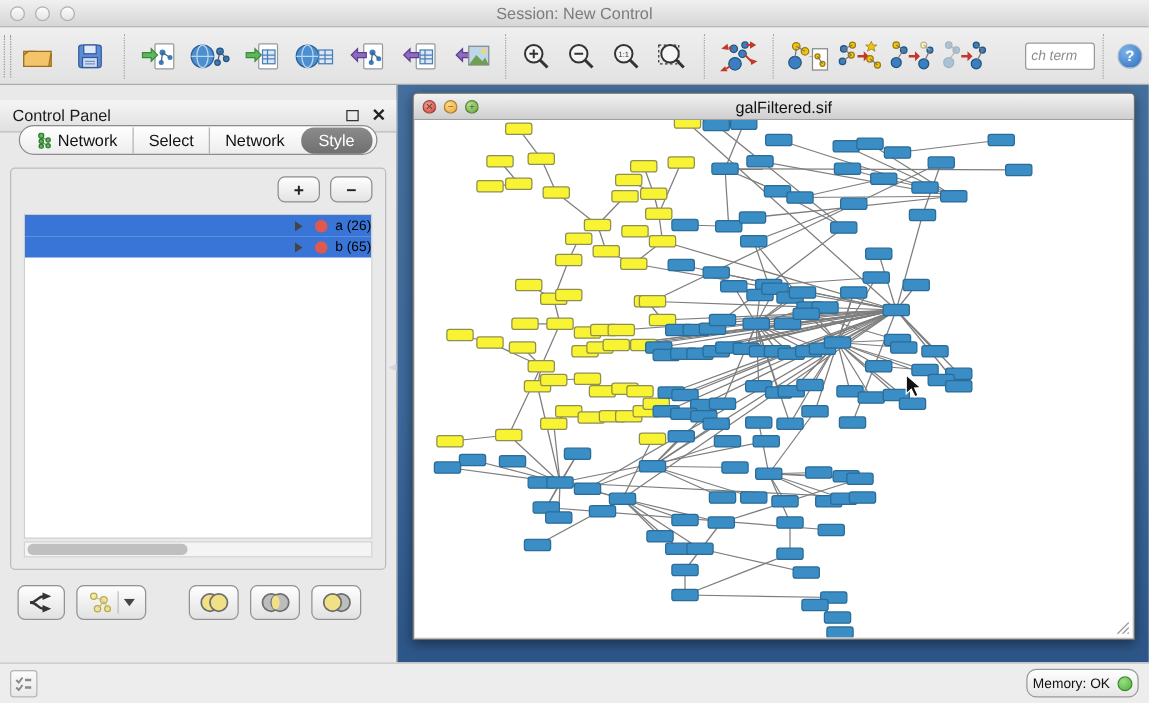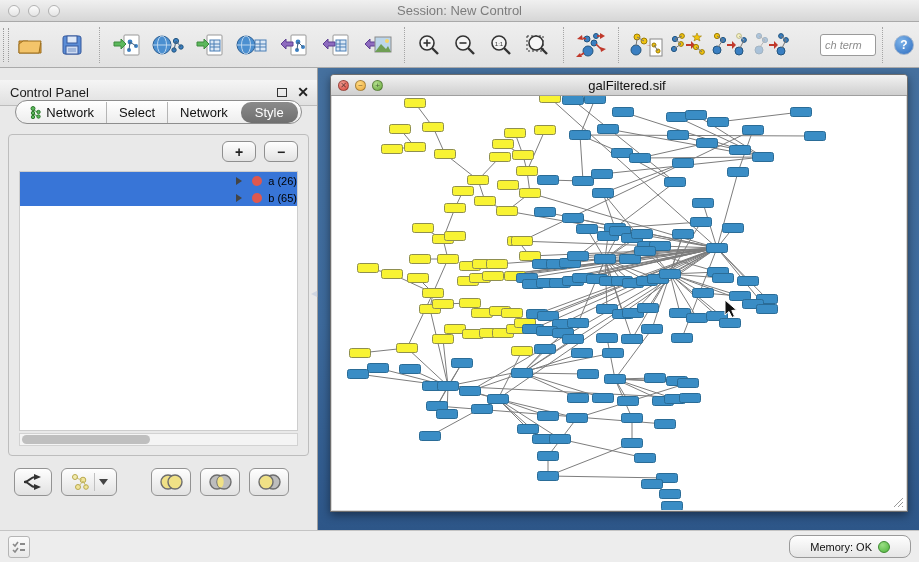--- a/index.html
+++ b/index.html
@@ -84,21 +84,21 @@
   .canvas-wrap { position:absolute; left:1px; top:21px; width:574px; height:414px;
     background:#fff; overflow:hidden; }
   .resize-grip { position:absolute; right:2px; bottom:2px; width:12px; height:12px; }
   .cursor { position:absolute; left:392px; top:203px; }
   
   .statusbar { position:absolute; left:0; top:530px; width:919px; height:32px;
     background:#ededed; border-top:1px solid #c4c4c4; }
   .sb-btn { position:absolute; left:8px; top:5px; width:22px; height:22px;
     border:1px solid #b5b5b5; border-radius:3px; background:linear-gradient(#fbfbfb,#e8e8e8);
     display:flex; align-items:center; justify-content:center; }
-  .memory-badge { position:absolute; right:8px; top:4px; height:23px; padding:0 20px;
+  .memory-badge { position:absolute; right:8px; top:4px; height:23px; padding:0 4px;
     border:1px solid #9a9a9a; border-radius:8px; background:linear-gradient(#fefefe,#e6e6e6);
     display:flex; align-items:center; gap:6px; font-size:11px; color:#111; }
   .mem-dot { width:12px; height:12px; border-radius:50%; border:1px solid #3d8a30;
     background:radial-gradient(circle at 35% 30%,#9ade84,#4eb43c); }
   .splitter-arrow { position:absolute; left:311px; top:288px; width:7px; height:12px;
     color:#cfd6e2; font-size:8px; line-height:12px; }
   .help-btn { width:20px; height:20px; border-radius:50%;
     background:radial-gradient(circle at 35% 30%,#7db4ea,#2d6cc0);
     border:1px solid #9fb3cc; color:#fff; font-weight:bold; font-size:12px;
     display:flex; align-items:center; justify-content:center; }

